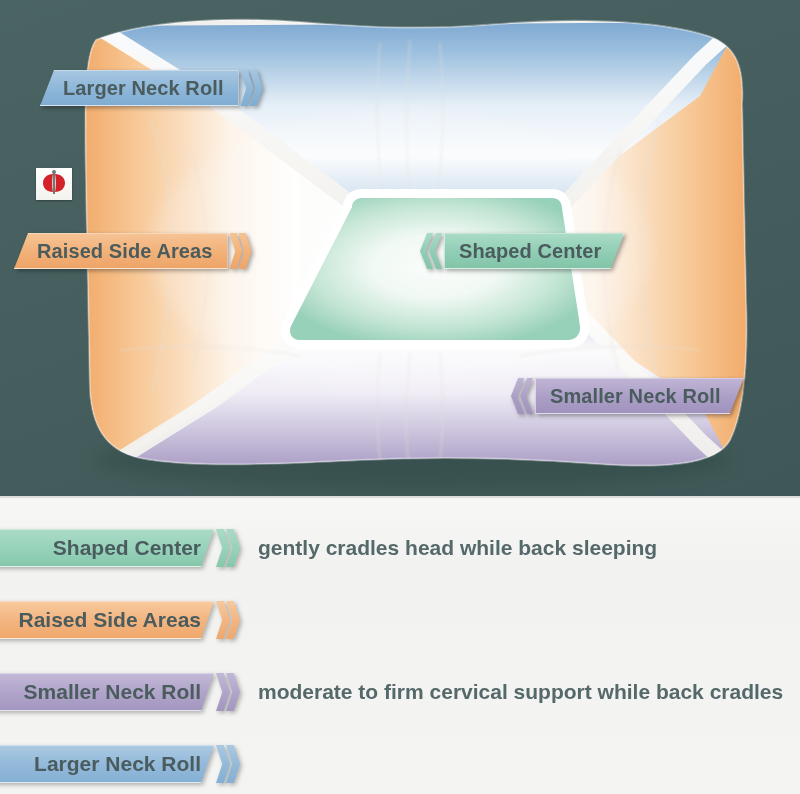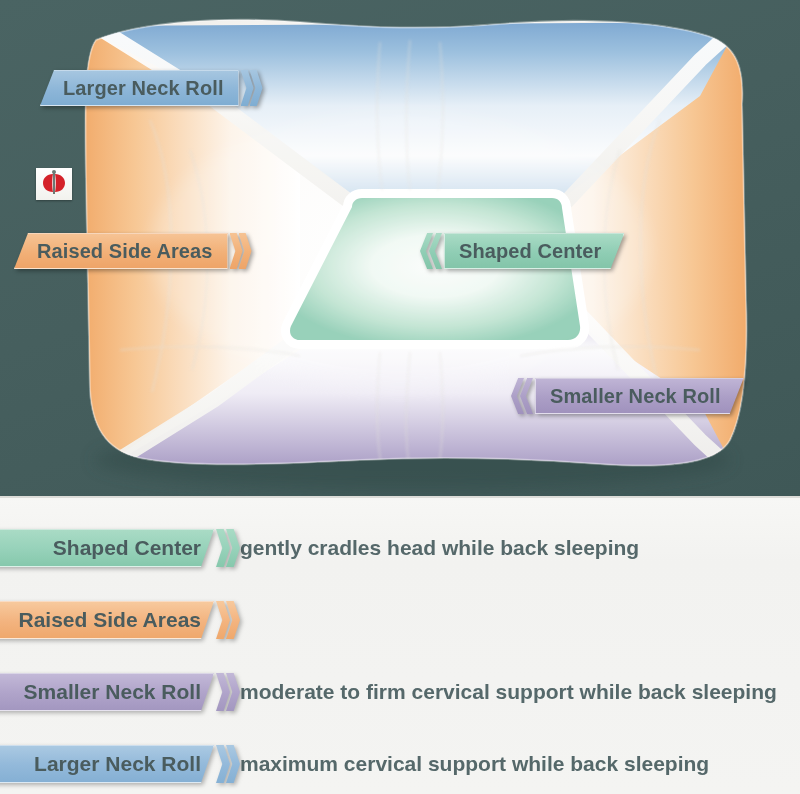--- a/index.html
+++ b/index.html
@@ -102,20 +102,21 @@
   }
   .legend-badge .chev {
     width:14px; height:38px; margin-left:2px;
     clip-path:polygon(0 0, 55% 0, 100% 50%, 55% 100%, 0 100%, 45% 50%);
   }
   .legend-desc {
     font-size:21px;
     font-weight:bold;
     color:#55686a;
     white-space:nowrap;
+    margin-left:18px;
   }
 </style>
 </head>
 <body>
 
 <div id="page">
 
   <div id="product-panel">
 
     <div id="pillow-stage">
@@ -301,28 +302,27 @@
           <div class="chev" style="background:linear-gradient(180deg,#f7c99d 0%, #f3b480 52%, #efa86c 100%); margin-left:-4px;"></div>
         </div>
       </div>
 
       <div class="legend-row" style="top:173px;">
         <div class="legend-badge">
           <div class="body" style="width:228px; margin-left:-14px; background:linear-gradient(180deg,#c2b8d7 0%, #b0a4ca 52%, #a397c0 100%);">Smaller Neck Roll</div>
           <div class="chev" style="background:linear-gradient(180deg,#c2b8d7 0%, #b0a4ca 52%, #a397c0 100%);"></div>
           <div class="chev" style="background:linear-gradient(180deg,#c2b8d7 0%, #b0a4ca 52%, #a397c0 100%); margin-left:-4px;"></div>
         </div>
-        <div class="legend-desc">moderate to firm cervical support while back sleeping</div>
+        <div class="legend-desc">moderate to firm cervical support while back cradles</div>
       </div>
 
       <div class="legend-row" style="top:245px;">
         <div class="legend-badge">
           <div class="body" style="width:228px; margin-left:-14px; background:linear-gradient(180deg,#aac9e2 0%, #93b9da 52%, #85b0d4 100%);">Larger Neck Roll</div>
           <div class="chev" style="background:linear-gradient(180deg,#aac9e2 0%, #93b9da 52%, #85b0d4 100%);"></div>
           <div class="chev" style="background:linear-gradient(180deg,#aac9e2 0%, #93b9da 52%, #85b0d4 100%); margin-left:-4px;"></div>
         </div>
-        <div class="legend-desc">maximum cervical support while back sleeping</div>
       </div>
 
     </div>
   </div>
 
 </div>
 
 </body></html>

